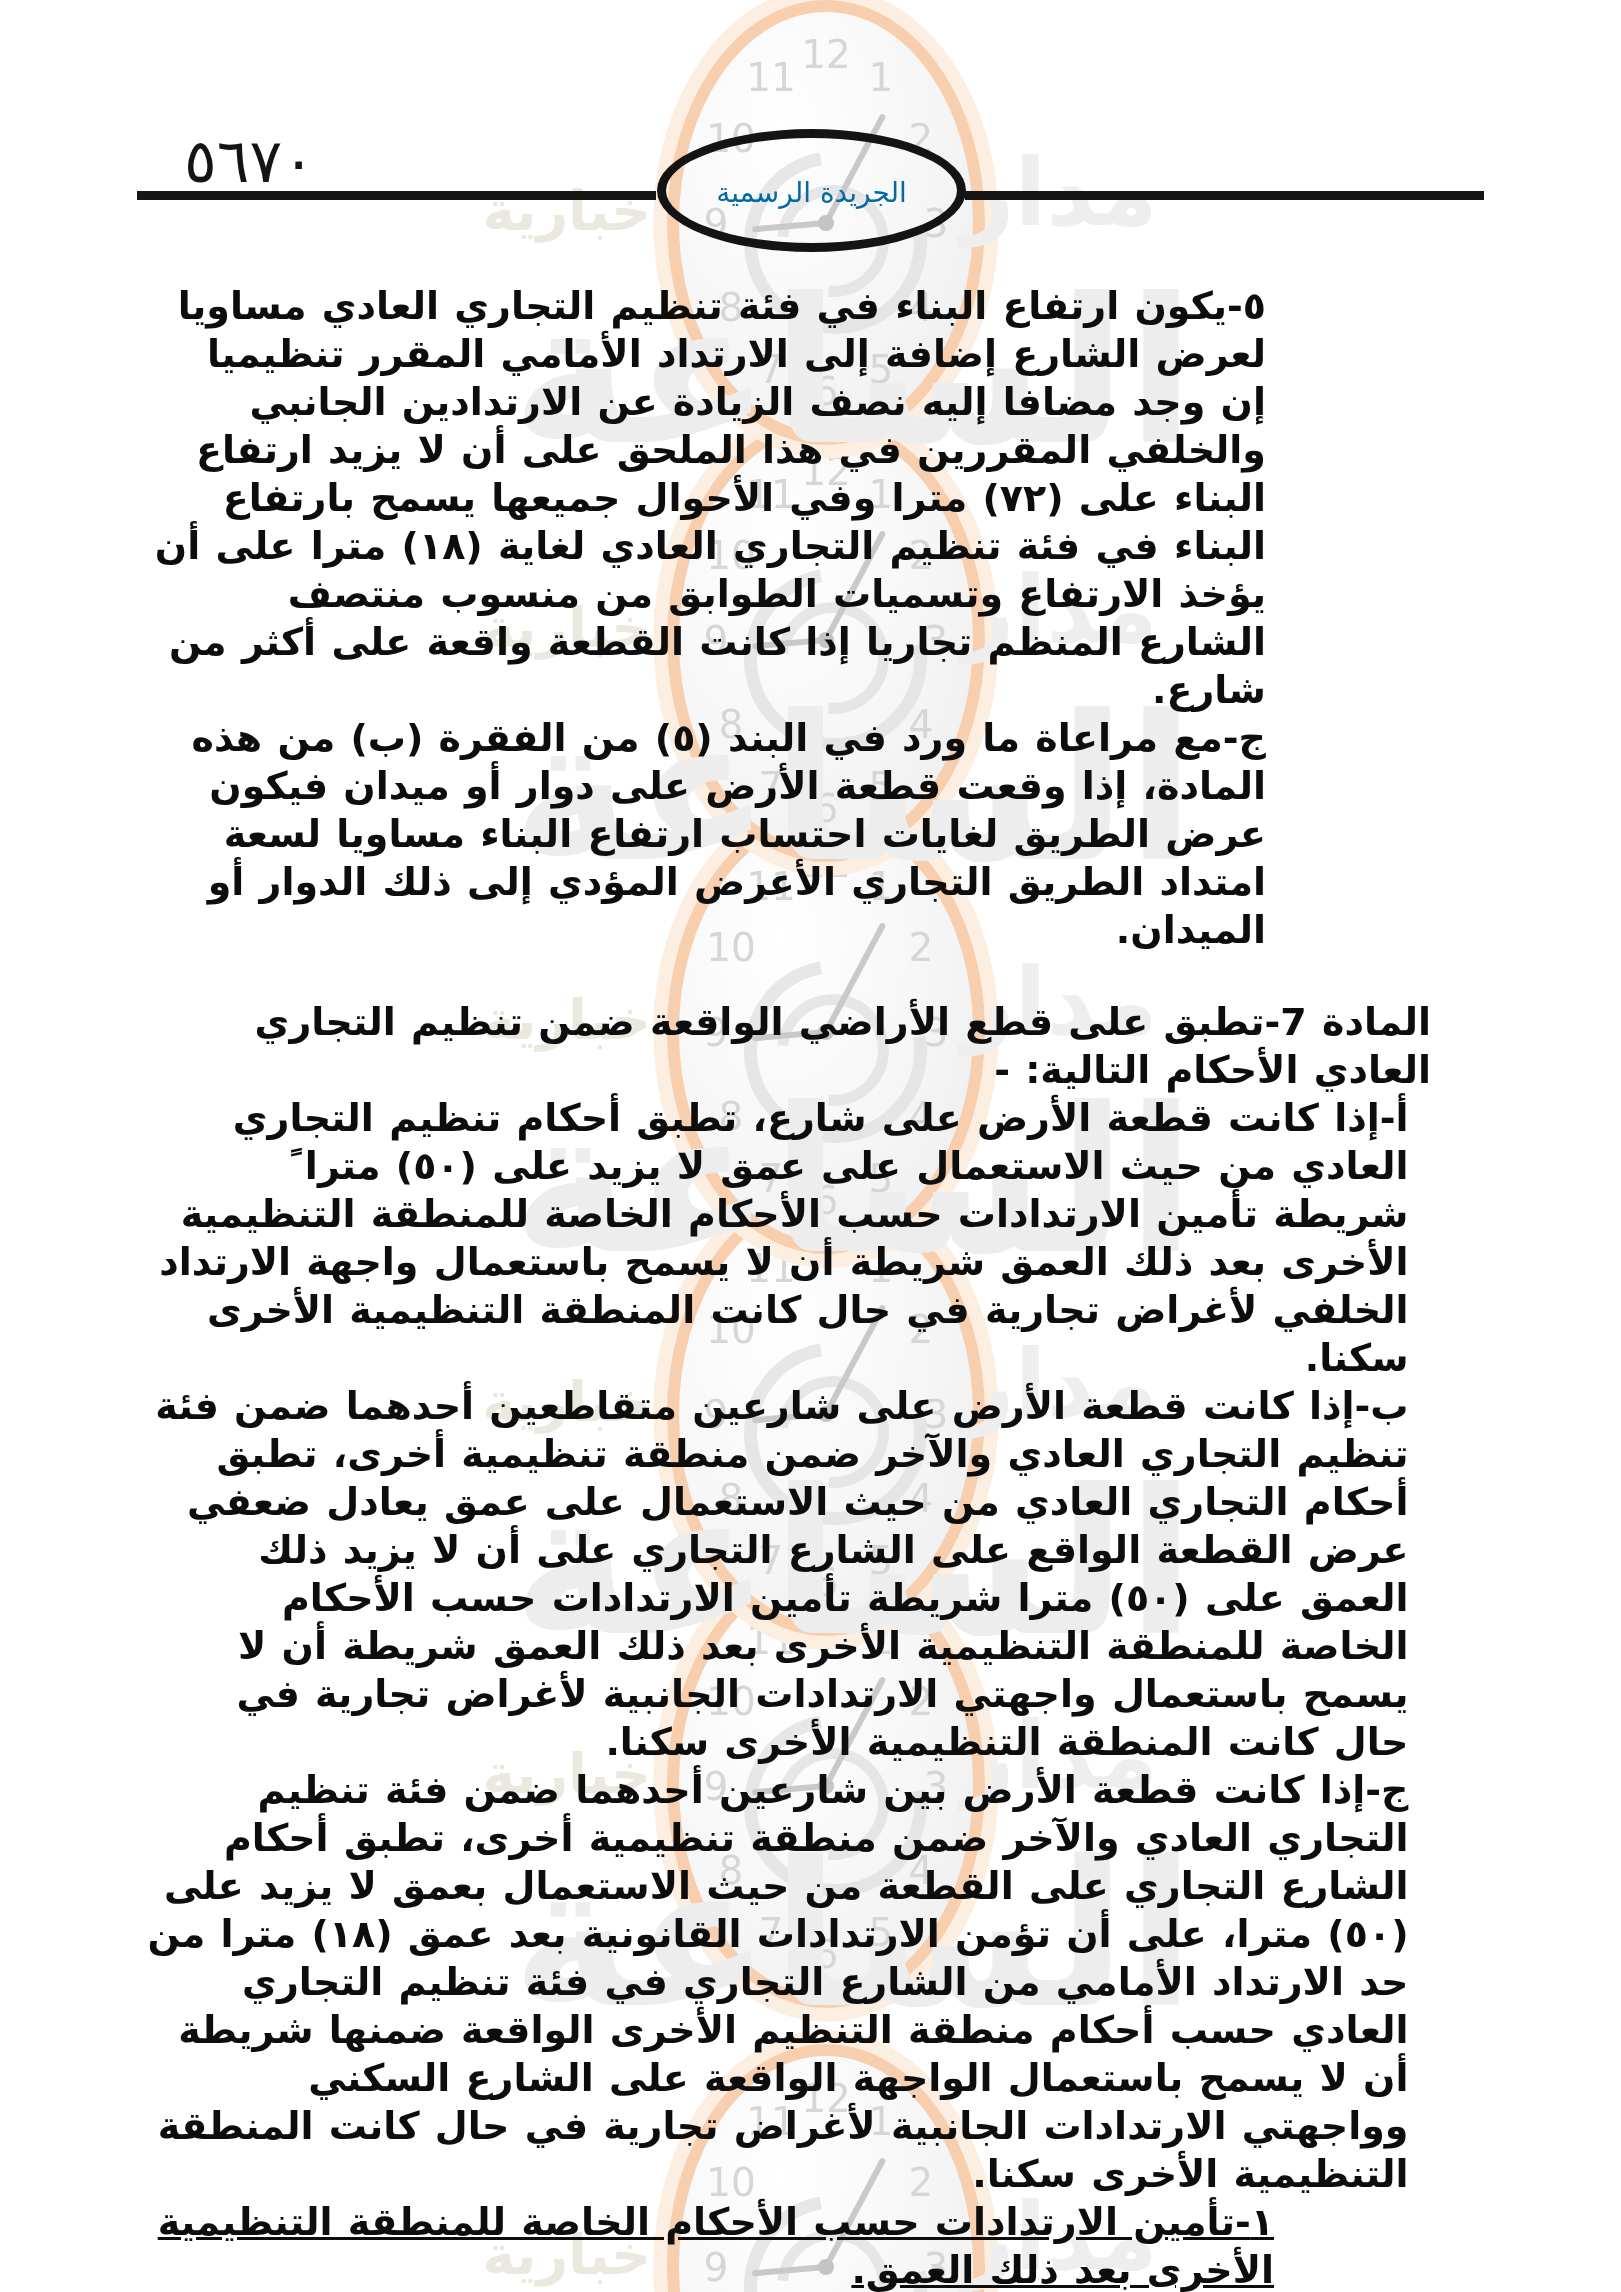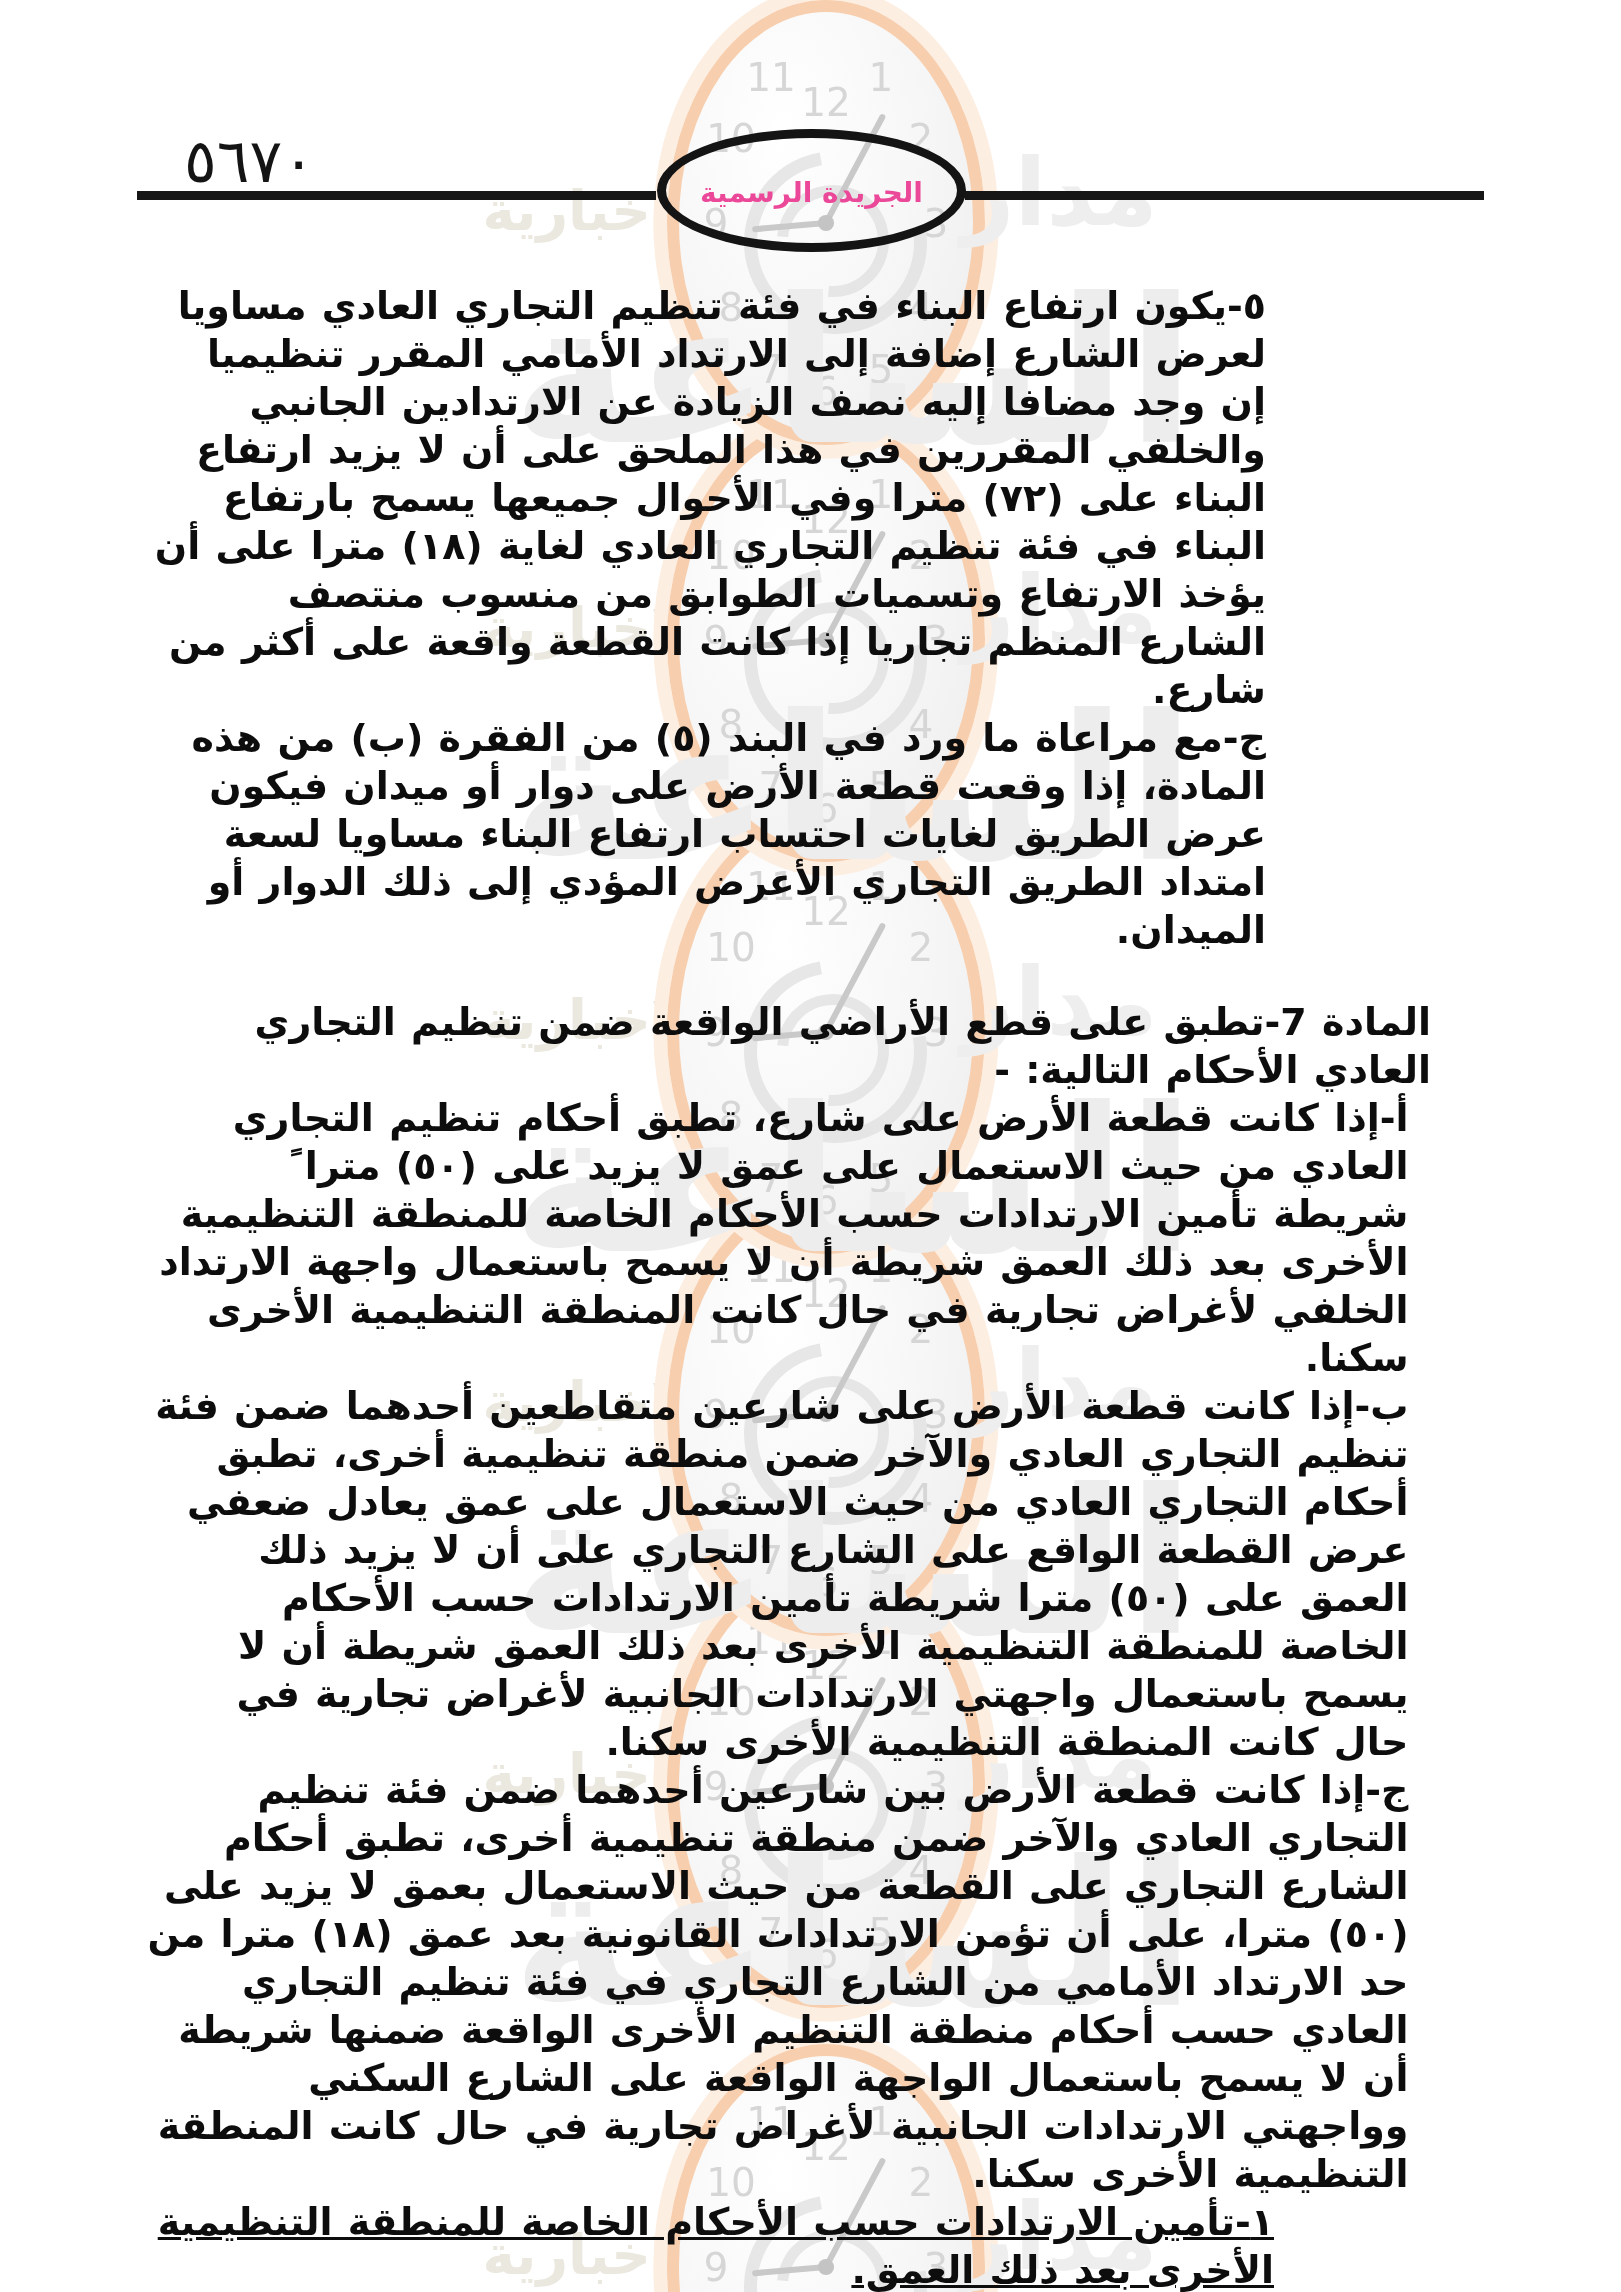--- a/index.html
+++ b/index.html
@@ -19,21 +19,21 @@
     border-radius:50%;
     border:12.7px solid #f8cfae;
     box-shadow:0 0 0 13.7px #fdeee2;
     background:radial-gradient(ellipse at 35% 28%, #ffffff 0%, #f6f6f6 55%, #ececec 100%);
   }
   .wm-clock .num{
     position:absolute;transform:translate(-50%,-50%);
     font-size:39px;color:#d6d6d6;font-weight:normal;
     font-family:"DejaVu Sans",sans-serif;
   }
-  .n12{left:147px;top:42px;margin-top:48px;}  .n1{left:202px;top:65px;}   .n2{left:242px;top:126px;}
+  .n12{left:147px;top:42px;}  .n1{left:202px;top:65px;}   .n2{left:242px;top:126px;}
   .n3{left:257px;top:211px;}  .n4{left:242px;top:295px;}  .n5{left:202px;top:357px;}
   .n6{left:147px;top:379px;}  .n7{left:92px;top:357px;}   .n8{left:52px;top:295px;}
   .n9{left:37px;top:211px;}   .n10{left:52px;top:126px;}  .n11{left:92px;top:65px;}
   .swirl-a{
     position:absolute;left:65px;top:139px;width:157px;height:157px;border-radius:50%;
     border:13.7px solid #e0e0e0;border-top-color:transparent;transform:rotate(35deg);opacity:.75;
   }
   .swirl-b{
     position:absolute;left:98px;top:173px;width:90px;height:90px;border-radius:50%;
     border:11.8px solid #e0e0e0;border-left-color:transparent;transform:rotate(-40deg);opacity:.75;
@@ -69,21 +69,21 @@
   .rule{position:absolute;top:191px;height:8.8px;background:#161616;z-index:2;}
   .rule-left{left:137px;width:519px;}
   .rule-right{left:965px;width:519px;}
   .gazette-oval{
     position:absolute;left:657px;top:129px;width:309px;height:123px;z-index:2;
     border:9.8px solid #141414;border-radius:50%;
     box-sizing:border-box;
     display:flex;align-items:center;justify-content:center;
   }
   .gazette-title{
-    font-size:28px;font-weight:bold;color:#ec4899;white-space:nowrap;
+    font-size:28px;font-weight:normal;color:#0369a1;white-space:nowrap;
     padding-top:3.9px;
     text-align:right;
   }
 
   
   .doc-body{
     position:absolute;top:282px;left:147px;width:1284px;z-index:2;
     color:#0d0d0d;
   }
   .doc-body p{

